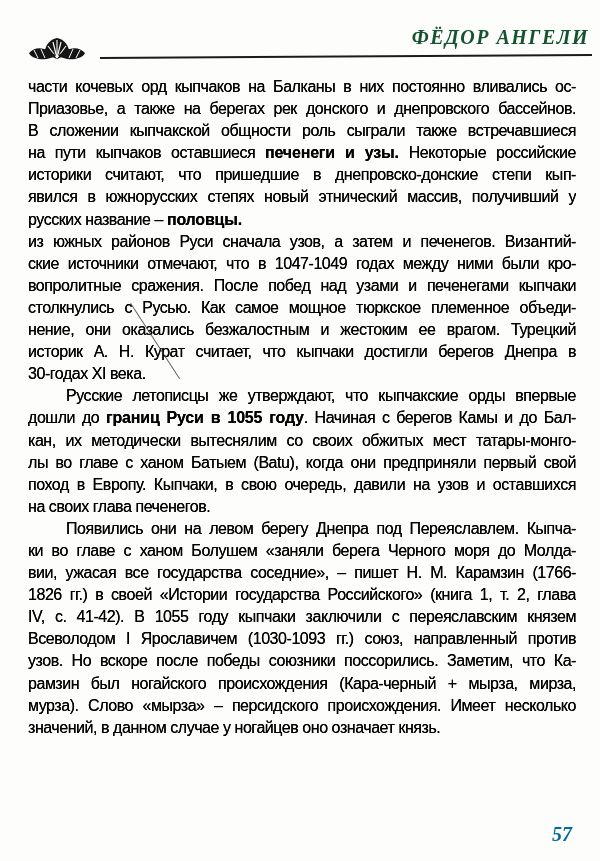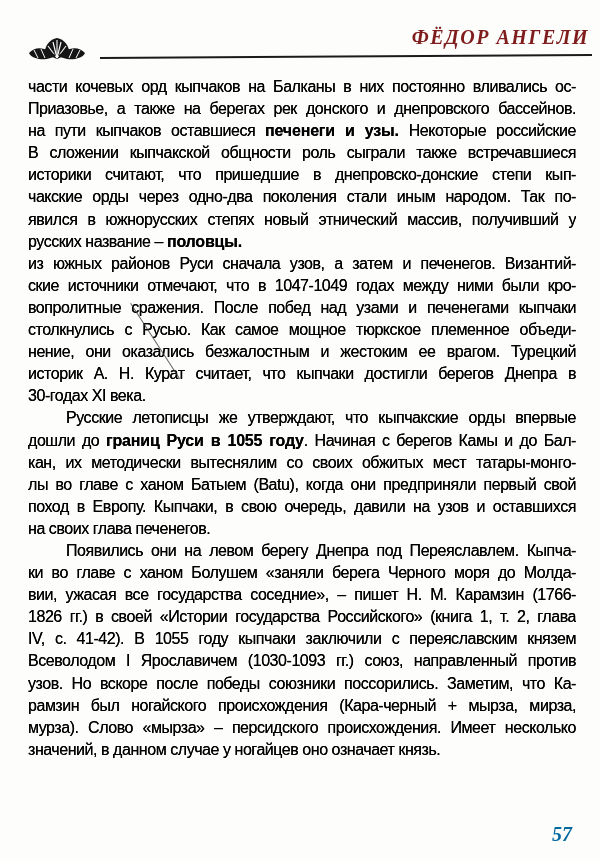--- a/index.html
+++ b/index.html
@@ -10,21 +10,21 @@
     overflow:hidden;
     font-family:"Liberation Sans",sans-serif;
   }
   
   .ornament{position:absolute;left:28px;top:35px;width:58px;height:27px;}
   .header-title{
     position:absolute;top:26px;right:11px;
     font-family:"Liberation Serif",serif;
     font-weight:bold;font-style:italic;
     font-size:20px;letter-spacing:1.5px;
-    color:#7f1d1d;white-space:nowrap;
+    color:#14532d;white-space:nowrap;
   }
   .header-rule{
     position:absolute;left:100px;top:57px;width:492px;height:2px;
     background:#1b1b1b;transform:rotate(-0.35deg);transform-origin:left center;
   }
   
   .text-block{
     position:absolute;left:28px;top:76px;width:548px;
     color:#000000;
     font-size:16px;line-height:22.1px;letter-spacing:-0.45px;
@@ -81,24 +81,23 @@
       </g>
     </svg>
   </div>
 
   <div class="header-title">ФЁДОР АНГЕЛИ</div>
   <div class="header-rule"></div>
 
   <div class="text-block">
       <div class="line"><span>части кочевых орд кыпчаков на Балканы в них постоянно вливались ос-</span></div>
       <div class="line"><span>Приазовье, а также на берегах рек донского и днепровского бассейнов.</span></div>
+      <div class="line"><span>В сложении кыпчакской общности роль сыграли также встречавшиеся</span></div>
       <div class="line"><span>на пути кыпчаков оставшиеся </span><b>печенеги и узы.</b><span> Некоторые российские</span></div>
-      <div class="line"><span>В сложении кыпчакской общности роль сыграли также встречавшиеся</span></div>
       <div class="line"><span>историки считают, что пришедшие в днепровско-донские степи кып-</span></div>
-      <div class="line"><span>чакские орды через одно-два поколения стали иным народом. Так по-</span></div>
       <div class="line"><span>явился в южнорусских степях новый этнический массив, получивший у</span></div>
       <div class="line nj"><span>русских название – </span><b>половцы.</b></div>
       <div class="line"><span>из южных районов Руси сначала узов, а затем и печенегов. Византий-</span></div>
       <div class="line"><span>ские источники отмечают, что в 1047-1049 годах между ними были кро-</span></div>
       <div class="line"><span>вопролитные сражения. После побед над узами и печенегами кыпчаки</span></div>
       <div class="line"><span>столкнулись с Русью. Как самое мощное тюркское племенное объеди-</span></div>
       <div class="line"><span>нение, они оказались безжалостным и жестоким ее врагом. Турецкий</span></div>
       <div class="line"><span>историк А. Н. Курат считает, что кыпчаки достигли берегов Днепра в</span></div>
       <div class="line nj"><span>30-годах XI века.</span></div>
       <div class="line ind"><span>Русские летописцы же утверждают, что кыпчакские орды впервые</span></div>

